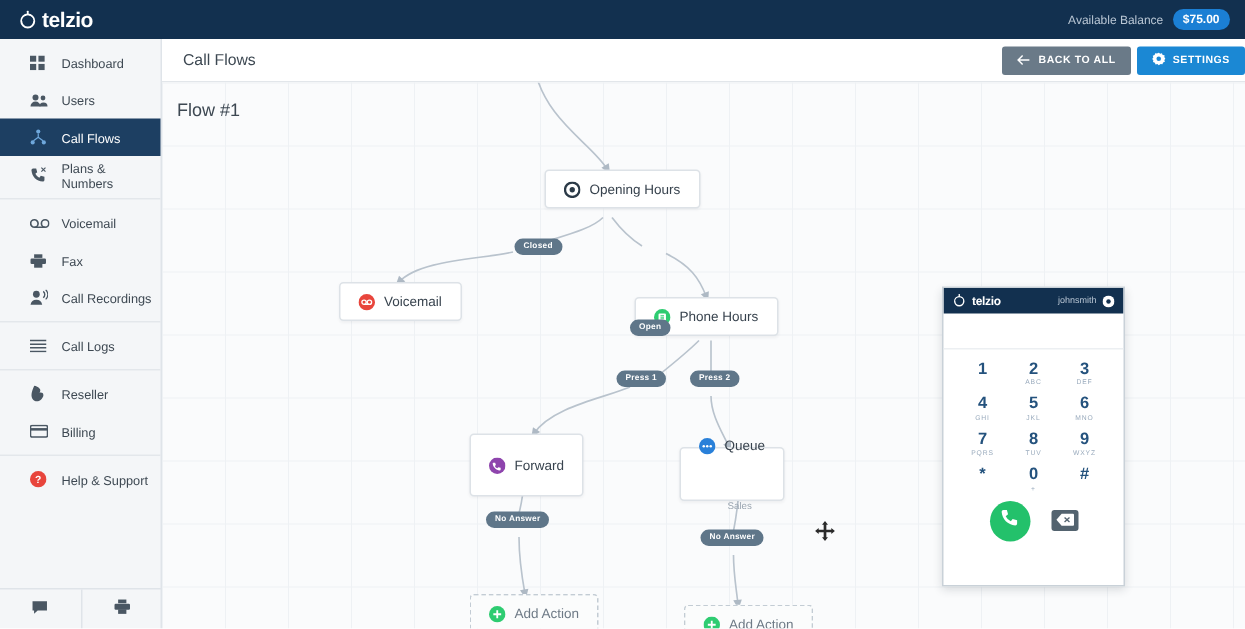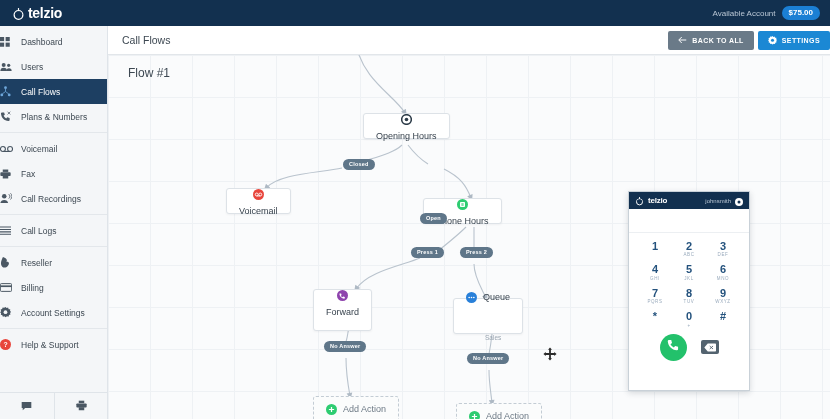--- a/index.html
+++ b/index.html
@@ -43,21 +43,21 @@
   .caret-down { color: #93a7bb; font-size: 9px; padding-left: 2px; }
 
   
   .sidebar {
     position: absolute; top: 26px; left: 0; width: 108px; height: 393px;
     background: #f4f6f8; border-right: 1px solid #dfe4e9;
   }
   .nav-group { border-bottom: 1px solid #e3e7eb; padding: 3px 0; }
   .nav-item {
     display: flex; align-items: center; gap: 8px;
-    height: 25px; padding-left: 0; cursor: pointer;
+    height: 25px; padding-left: 20px; cursor: pointer;
     font-size: 8.5px; color: #3d4852;
   }
   .nav-item.active { background: #1d3f62; color: #ffffff; }
   .nav-icon { width: 13px; display: flex; align-items: center; justify-content: flex-start; }
   .nav-icon svg { display: block; }
   .sidebar-footer {
     position: absolute; bottom: 0; left: 0; width: 108px; height: 27px;
     border-top: 1px solid #dfe4e9; display: flex;
   }
   .footer-btn {
@@ -89,33 +89,32 @@
   .canvas {
     position: absolute; top: 55px; left: 108px; width: 722px; height: 364px;
     background-color: #fafbfc;
     background-image:
       linear-gradient(to right, #eef1f4 1px, transparent 1px),
       linear-gradient(to bottom, #eef1f4 1px, transparent 1px);
     background-size: 42px 42px;
     overflow: hidden;
   }
   .flow-label {
-    position: absolute; left: 20px; top: 11px;
+    position: absolute; left: 10px; top: 11px;
     font-size: 12px; color: #3d4852;
   }
   .edges { position: absolute; inset: 0; pointer-events: none; }
 
   
   .node {
     position: absolute; background: #ffffff;
     border: 1px solid #dde2e7; border-radius: 3px;
     display: flex; align-items: center; gap: 6px;
     padding: 0 12px; cursor: pointer;
     box-shadow: 0 1px 2px rgba(30,40,55,0.05);
-    flex-direction: column;
   }
   .node-col { flex-direction: column; align-items: flex-start; gap: 0; justify-content: center; }
   .node-row { display: flex; align-items: center; gap: 6px; }
   .node-title { font-size: 9px; color: #38434e; white-space: nowrap; }
   .node-sub { font-size: 6.5px; color: #9aa5b0; padding-left: 19px; margin-top: -1px; }
   .node-dot { width: 11px; height: 11px; border-radius: 50%; flex: 0 0 auto;
               display:flex; align-items:center; justify-content:center; }
   .node-add {
     position: absolute; background: #fbfcfc;
     border: 1px dashed #c3ccd4; border-radius: 3px;
@@ -183,21 +182,21 @@
         <svg width="13" height="13" viewBox="0 0 24 24">
           <circle cx="12" cy="13" r="8" fill="none" stroke="#fff" stroke-width="2.4"></circle>
           <path d="M12 5 L12 1" stroke="#fff" stroke-width="2.2" stroke-linecap="round"></path>
           <path d="M5 13 A7 7 0 0 1 19 13" fill="#12304f"></path>
         </svg>
       </span>
       <span class="brand-text">telzio</span>
     </div>
     <div class="topbar-spacer"></div>
     <div class="balance-wrap">
-      <span class="balance-label">Available Account</span>
+      <span class="balance-label">Available Balance</span>
       <span class="balance-pill">$75.00</span>
     </div>
   </div>
 
   <div class="sidebar">
 
     <div class="nav-group">
       <div class="nav-item">
         <span class="nav-icon">
           <svg width="10" height="10" viewBox="0 0 16 16">
@@ -297,29 +296,20 @@
         <span>Reseller</span>
       </div>
       <div class="nav-item">
         <span class="nav-icon">
           <svg width="12" height="9" viewBox="0 0 17 12">
               <rect x="0.5" y="0.5" width="16" height="11" rx="1.4" fill="none" stroke="#4a5763" stroke-width="1.4"></rect>
               <rect x="0.5" y="3" width="16" height="2.4" fill="#4a5763"></rect>
             </svg>
         </span>
         <span>Billing</span>
-      </div>
-      <div class="nav-item">
-        <span class="nav-icon">
-          <svg width="11" height="11" viewBox="0 0 16 16">
-              <path d="M8 0 L9.6 1.6 L11.8 0.9 L12.6 3.1 L14.9 3.3 L14.6 5.6 L16 7.2 L14.6 8.8 L15.3 11 L13.1 11.8 L12.4 14 L10.2 13.6 L8 15 L6.4 13.6 L4.2 14.3 L3.4 12.1 L1.2 11.4 L1.6 9.2 L0.2 7.6 L1.6 6 L0.9 3.8 L3.1 3 L3.8 0.8 L6 1.2 Z" fill="#4a5763"></path>
-              <circle cx="8" cy="7.5" r="2.7" fill="#f4f6f8"></circle>
-            </svg>
-        </span>
-        <span>Account Settings</span>
       </div>
     </div>
 
     <div class="nav-group" style="border-bottom:none;">
       <div class="nav-item">
         <span class="nav-icon">
           <svg width="11" height="11" viewBox="0 0 16 16">
               <circle cx="8" cy="8" r="8" fill="#e8453c"></circle>
               <text x="8" y="11.6" font-size="10" font-weight="bold" fill="#ffffff" text-anchor="middle" font-family="Liberation Sans, sans-serif">?</text>
             </svg>

